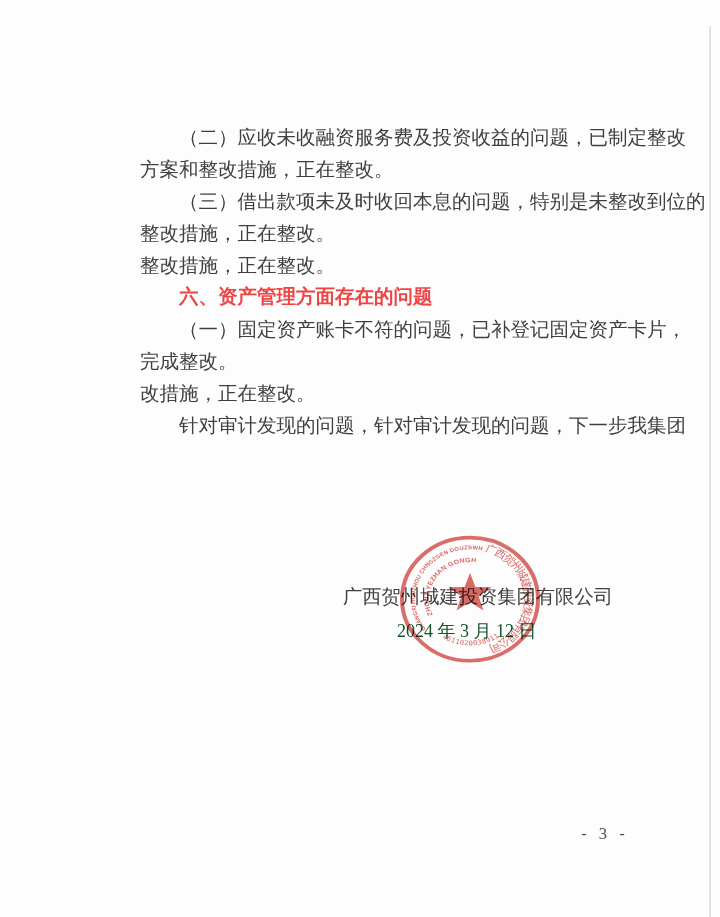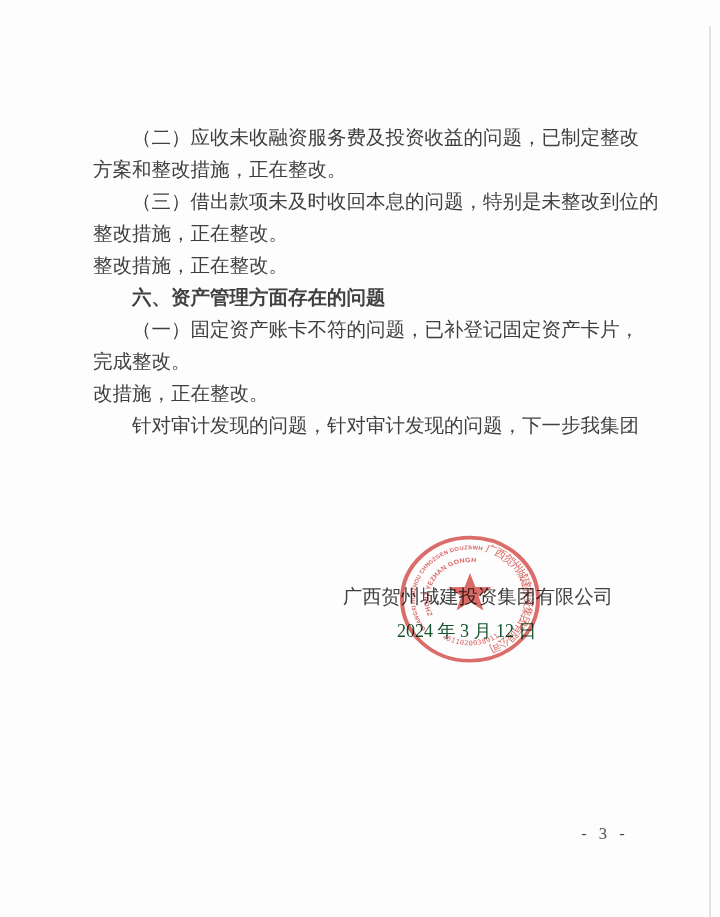--- a/index.html
+++ b/index.html
@@ -31,26 +31,27 @@
     top: 122px;
     width: 560px;
     color: #3f3f3f;
   }
   .tline {
     height: 32px;
     line-height: 32px;
     font-size: 19.5px;
     letter-spacing: 0px;
     white-space: pre;
+    margin-left: 47px;
   }
   .tline.ind { padding-left: 39px; }
   .tline.hd {
     font-weight: 700;
-    font-family: Liberation Serif, serif;
-    color: #404040;
+    font-family: Liberation Mono, monospace;
+    color: #ef4444;
   }
   
   .company {
     position: absolute;
     left: 343px;
     top: 585px;
     height: 24px;
     line-height: 24px;
     font-size: 19.3px;
     color: #3f3f3f;

